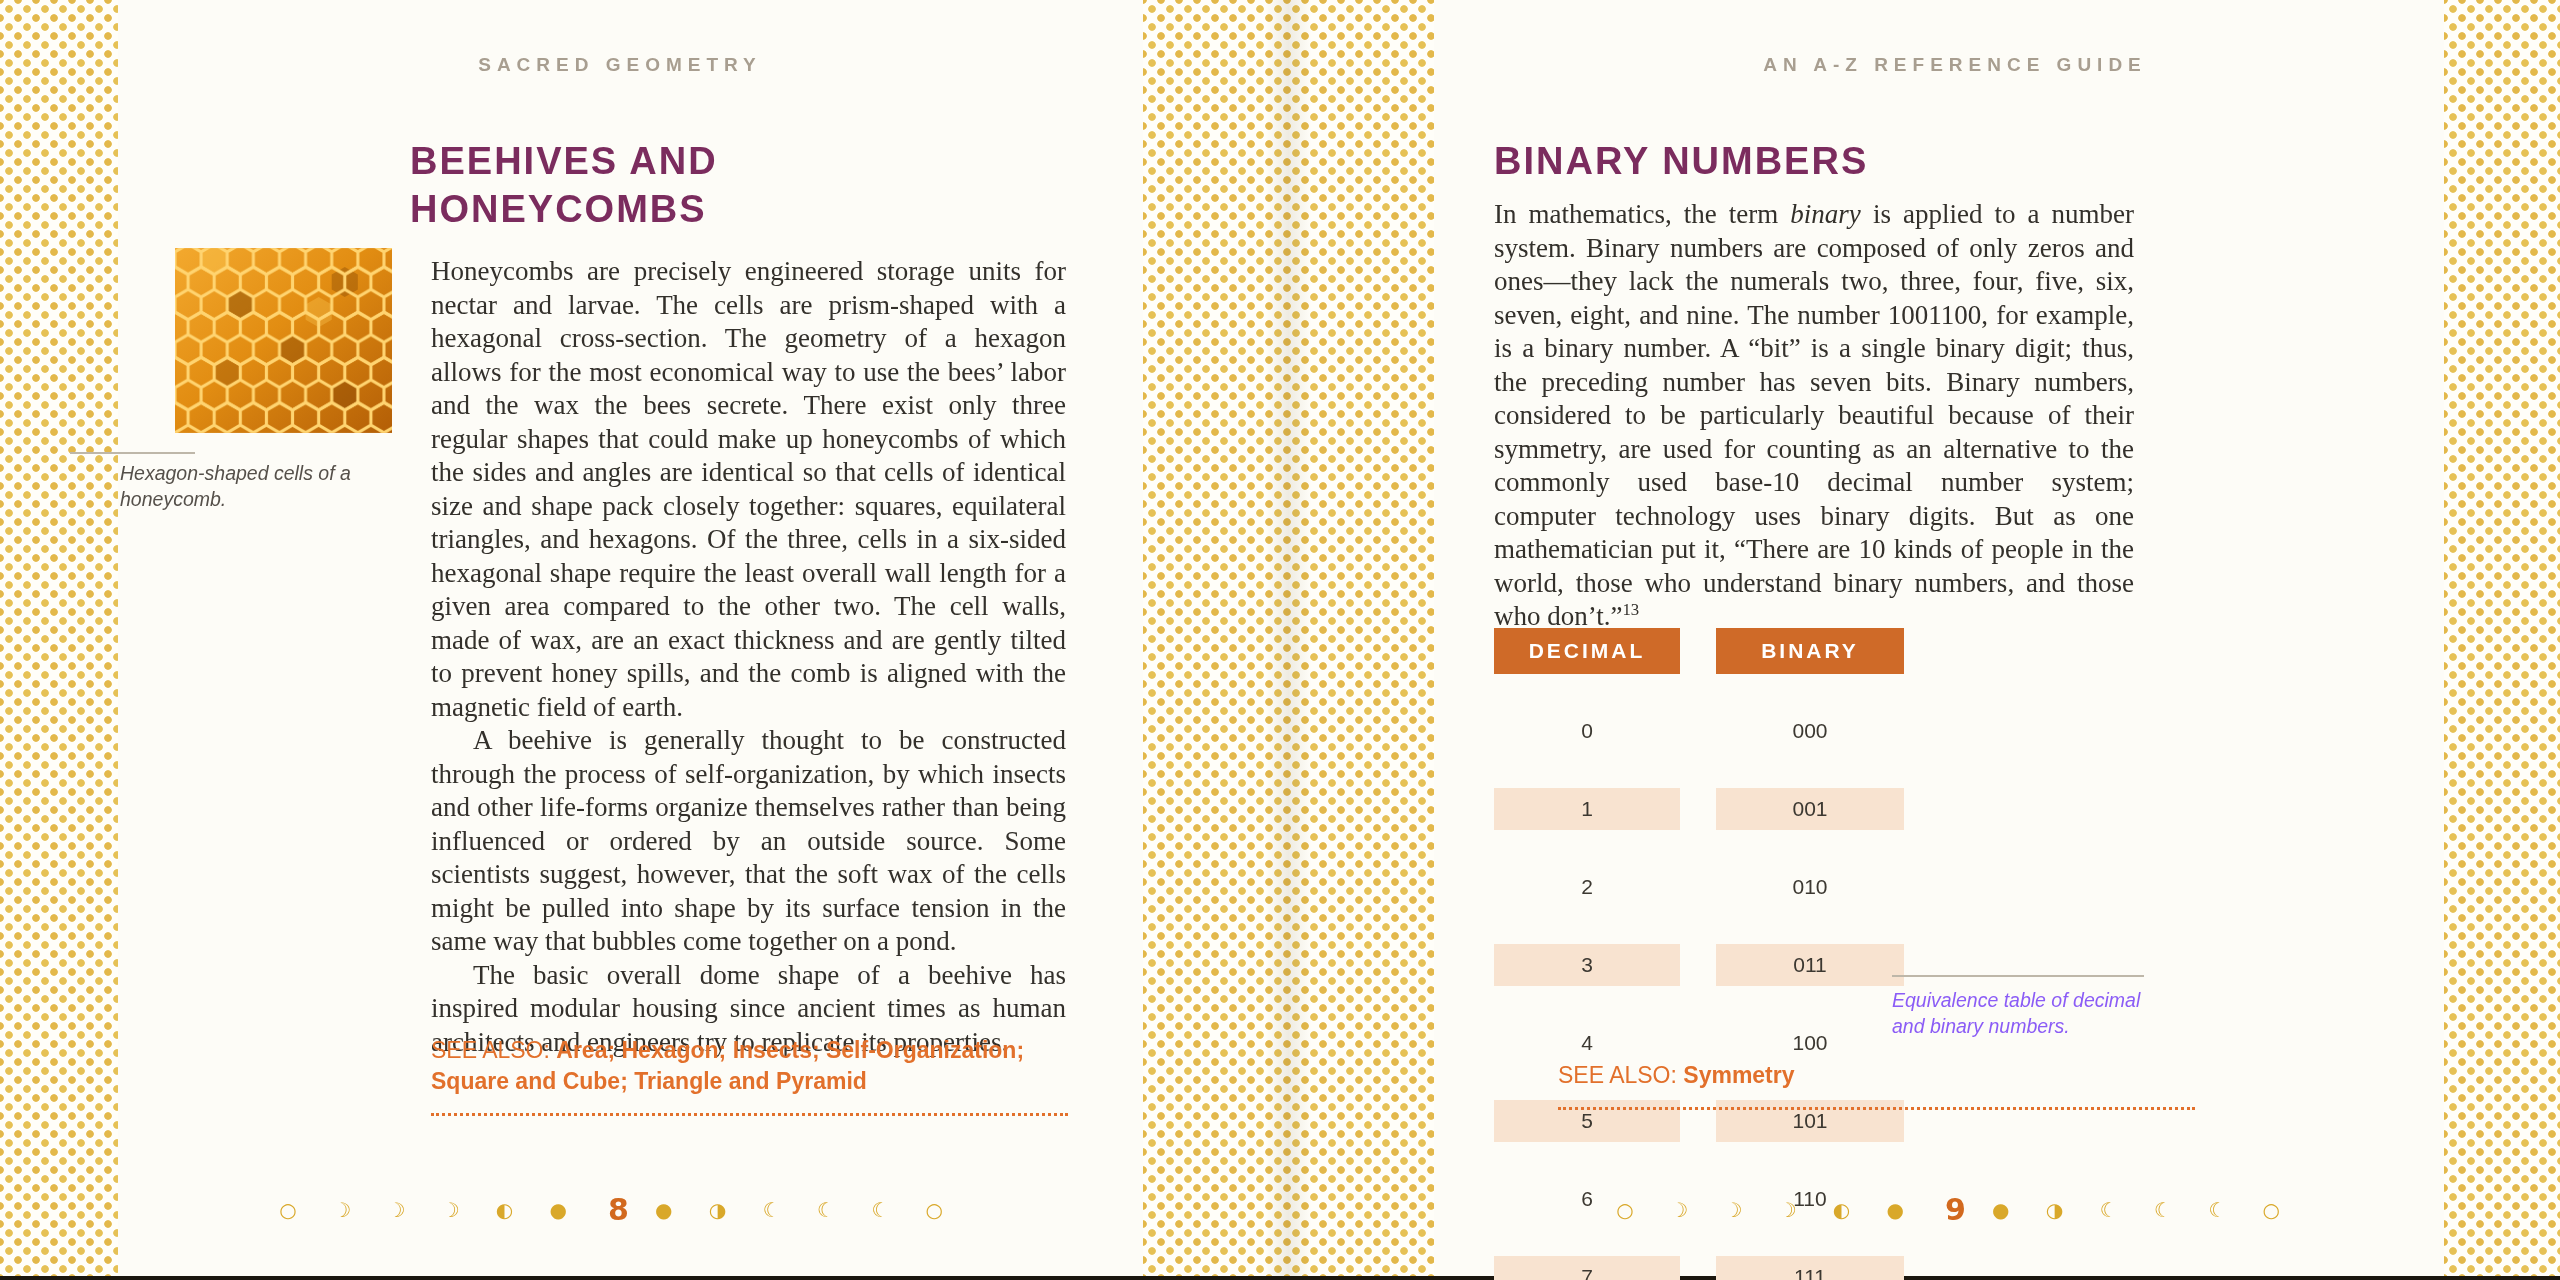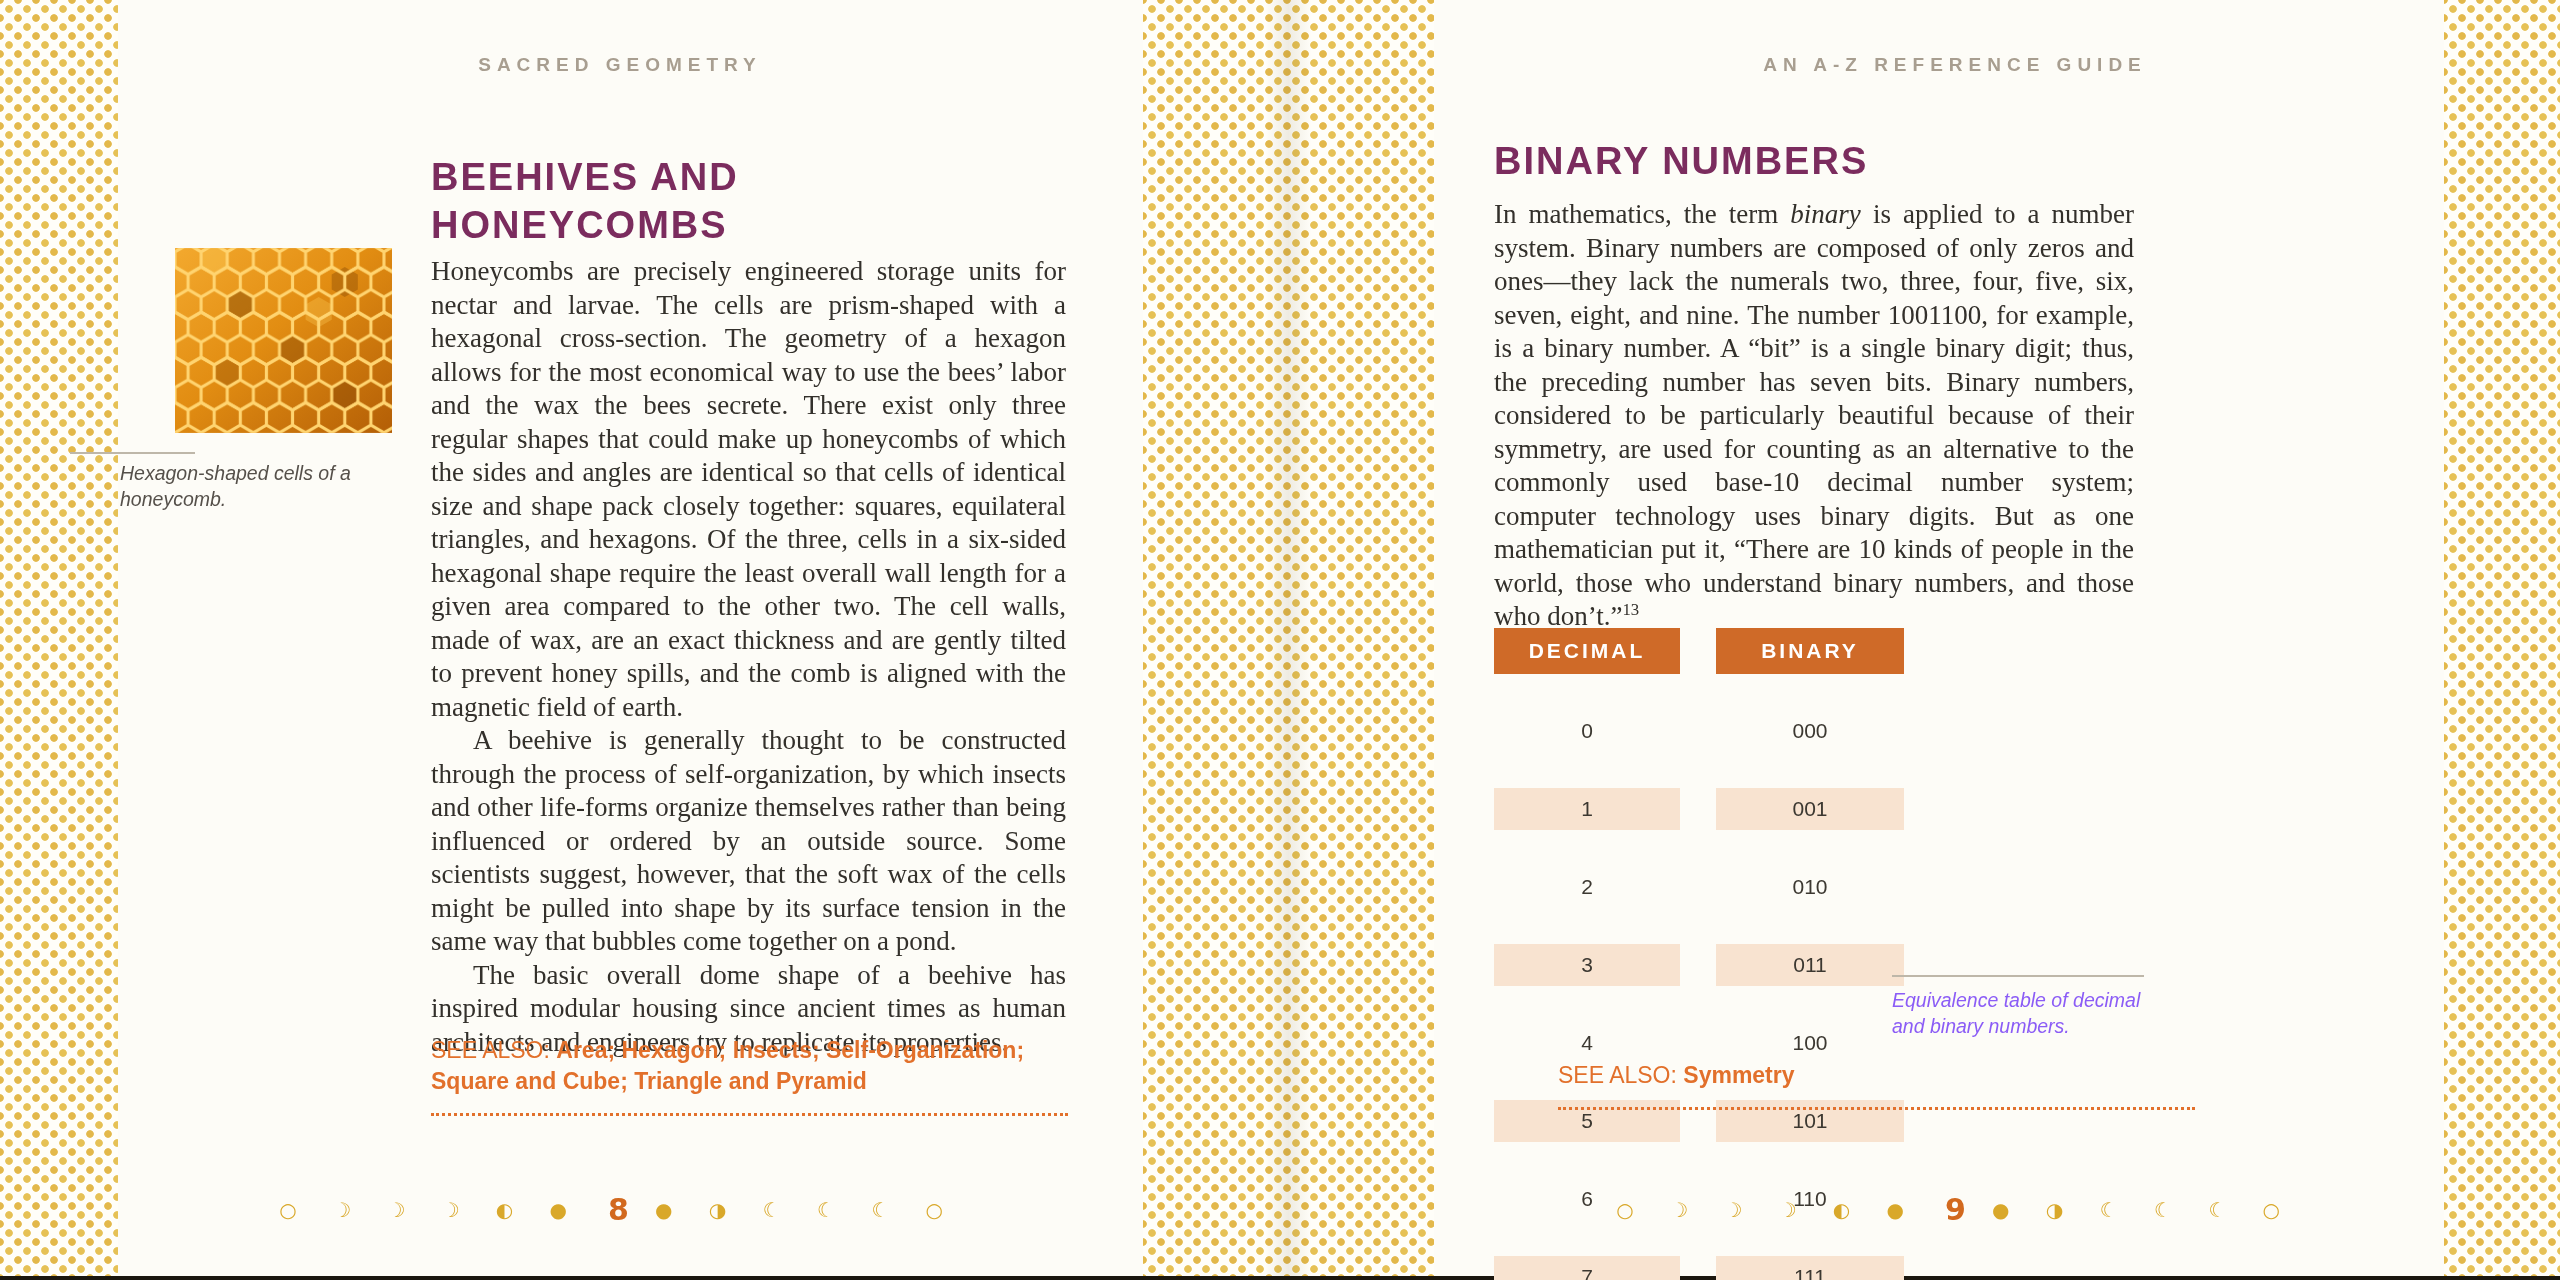--- a/index.html
+++ b/index.html
@@ -40,21 +40,21 @@
   }
   .running-head.left  { left:380px;  width:480px;text-align:center; }
   .running-head.right { left:1700px; width:510px; }
 
   
   .article-title {
     position:absolute;
     font-size:38px; font-weight:800; letter-spacing:2px;
     line-height:48px; color:#7b2c5e;
   }
-  .title-left  { left:431px; top:137px; width:400px;margin-top:16px; }
+  .title-left  { left:410px; top:137px; width:400px; }
   .title-right { left:1494px; top:137px; width:650px; }
 
   
   .body-copy {
     position:absolute;
     font-family:"Liberation Serif", serif;
     font-size:27px; line-height:33.5px;
     color:#33302b; text-align:justify;
   }
   .body-left  { left:431px;  top:255px; width:635px; }

